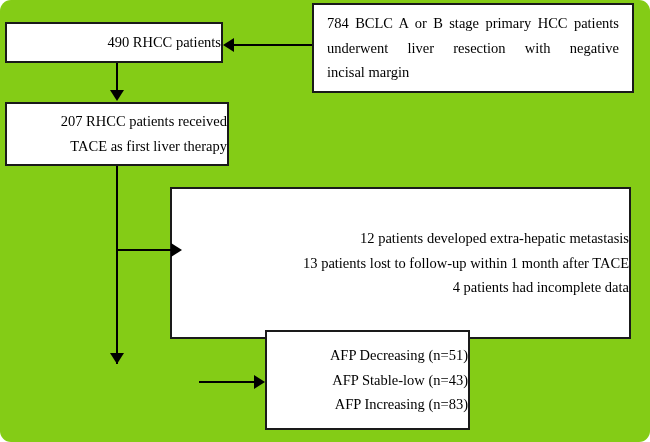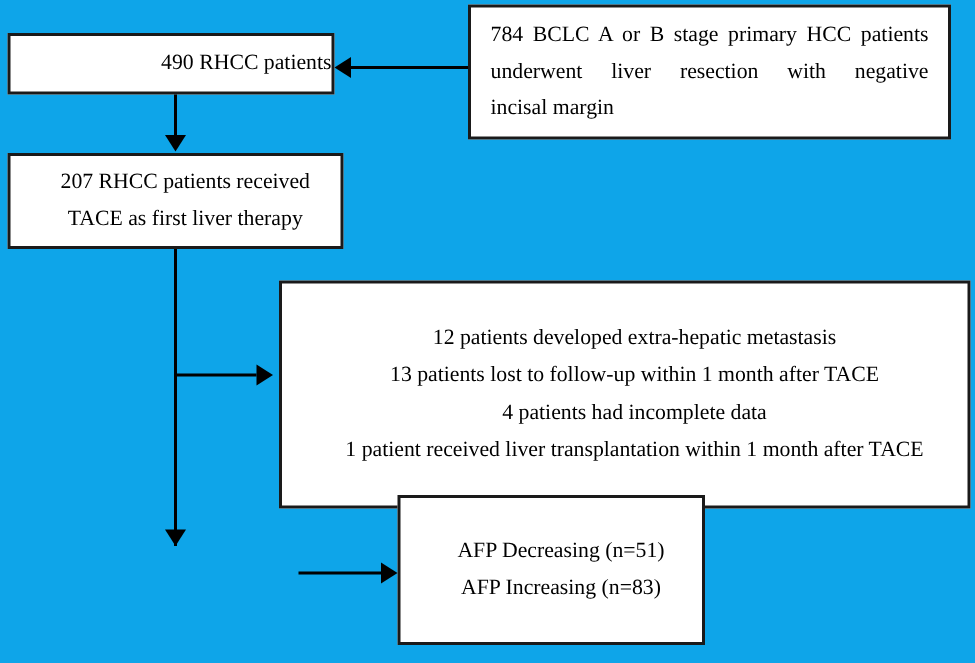--- a/index.html
+++ b/index.html
@@ -4,64 +4,65 @@
 <style>
   html, body {
     margin: 0;
     padding: 0;
     background: #ffffff;
   }
   #canvas {
     position: relative;
     width: 650px;
     height: 442px;
-    background: #0ea5e9;
+    background: #84cc16;
     font-family: "Liberation Serif", "DejaVu Serif", serif;
     color: #000000;
     overflow: hidden;
+    border-radius: 11px;
   }
 
   .node {
     position: absolute;
     box-sizing: border-box;
     border: 2px solid #1a1a1a;
     background: #ffffff;
     display: flex;
     flex-direction: column;
     justify-content: center;
   }
   .node .line {
     font-size: 14.5px;
     line-height: 1.72;
     white-space: nowrap;
   }
   .node.center .line {
     text-align: center;
   }
   .node.left .line {
-    text-align: center;
+    text-align: right;
     padding-left: 13px;
   }
   .node.justify .line {
     text-align: justify;
     text-align-last: justify;
     white-space: normal;
     padding-left: 13px;
     padding-right: 13px;
   }
   .node.justify .line.last {
     text-align: center;
     text-align-last: left;
   }
 
   
   #box-cohort-490   { left: 5px;   top: 22px;  width: 218px; height: 41px; align-items: flex-end; }
   #box-source-784   { left: 312px; top: 3px;   width: 322px; height: 90px; }
   #box-tace-207     { left: 5px;   top: 102px; width: 224px; height: 64px; }
-  #box-exclusions   { left: 186px; top: 187px; width: 461px; height: 152px; }
+  #box-exclusions   { left: 170px; top: 187px; width: 461px; height: 152px; }
   #box-final-177    { left: 5px;   top: 364px; width: 194px; height: 37px; }
   #box-afp-groups   { left: 265px; top: 330px; width: 205px; height: 100px; }
 
   
   .conn {
     position: absolute;
     background: #000000;
   }
   .vline { width: 2px; }
   .hline { height: 2px; }
@@ -124,26 +125,26 @@
 
   <div class="node left" id="box-tace-207">
     <div class="line">207 RHCC patients received</div>
     <div class="line">TACE as first liver therapy</div>
   </div>
 
   <div class="node left" id="box-exclusions">
     <div class="line">12 patients developed extra-hepatic metastasis</div>
     <div class="line">13 patients lost to follow-up within 1 month after TACE</div>
     <div class="line">4 patients had incomplete data</div>
-    <div class="line">1 patient received liver transplantation within 1 month after TACE</div>
   </div>
 
 
   <div class="node left" id="box-afp-groups">
     <div class="line">AFP Decreasing (n=51)</div>
+    <div class="line">AFP Stable-low (n=43)</div>
     <div class="line">AFP Increasing (n=83)</div>
   </div>
 
   <div class="conn vline" id="conn-490-207-line"></div>
   <div class="arrow arrow-down" id="conn-490-207-head"></div>
 
   <div class="conn hline" id="conn-784-490-line"></div>
   <div class="arrow arrow-left" id="conn-784-490-head"></div>
 
   <div class="conn vline" id="conn-207-177-line"></div>

